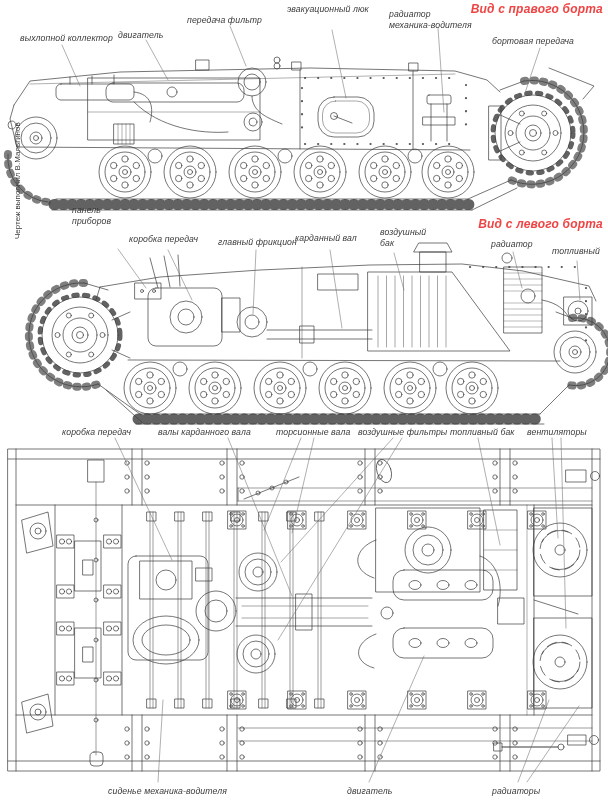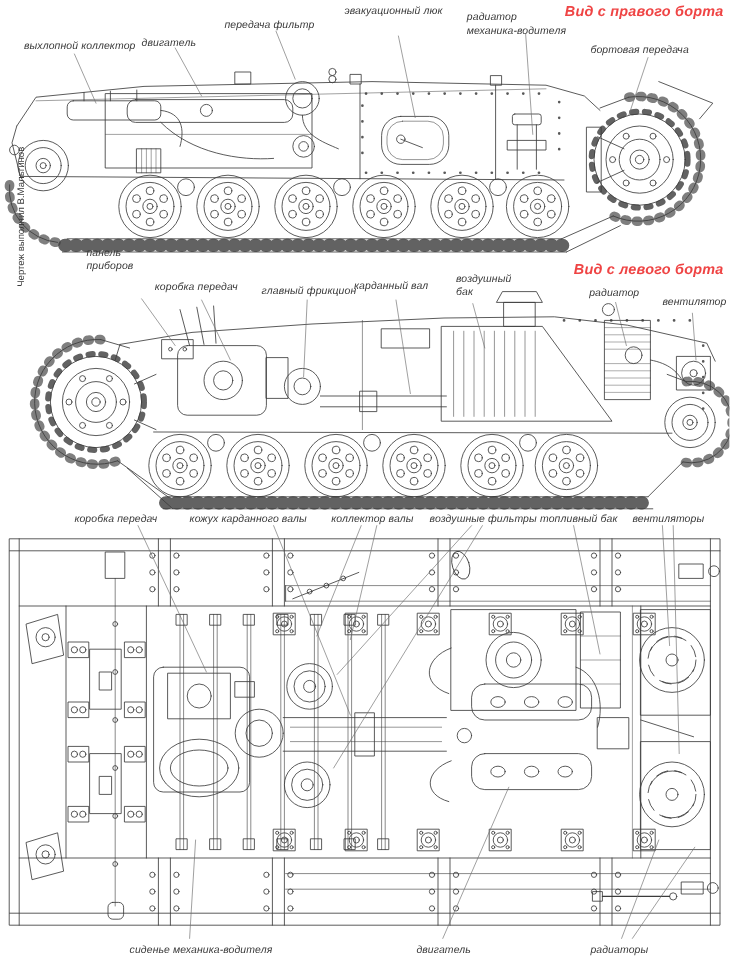--- a/index.html
+++ b/index.html
@@ -455,25 +455,25 @@
   <div class="credit">Чертеж выполнил В.Мальгинов</div>
   <div class="ttl" style="right:5px;top:217px">Вид с левого борта</div>
   <div class="lbl" style="left:72px;top:205px">панель
 приборов</div>
   <div class="lbl" style="left:129px;top:234px">коробка передач</div>
   <div class="lbl" style="left:218px;top:237px">главный фрикцион</div>
   <div class="lbl" style="left:295px;top:233px">карданный вал</div>
   <div class="lbl" style="left:380px;top:227px">воздушный
 бак</div>
   <div class="lbl" style="left:491px;top:239px">радиатор</div>
-  <div class="lbl" style="left:552px;top:246px">вентилятор</div>
+  <div class="lbl" style="left:552px;top:246px">топливный</div>
 
   <div class="lbl" style="left:62px;top:427px">коробка передач</div>
-  <div class="lbl" style="left:158px;top:427px">кожух карданного валы</div>
-  <div class="lbl" style="left:276px;top:427px">коллектор валы</div>
+  <div class="lbl" style="left:158px;top:427px">валы карданного вала</div>
+  <div class="lbl" style="left:276px;top:427px">торсионные вала</div>
   <div class="lbl" style="left:358px;top:427px">воздушные фильтры</div>
   <div class="lbl" style="left:450px;top:427px">топливный бак</div>
   <div class="lbl" style="left:527px;top:427px">вентиляторы</div>
 
   <div class="lbl" style="left:108px;top:786px">сиденье механика-водителя</div>
   <div class="lbl" style="left:347px;top:786px">двигатель</div>
   <div class="lbl" style="left:492px;top:786px">радиаторы</div>
 
 </div>
 

